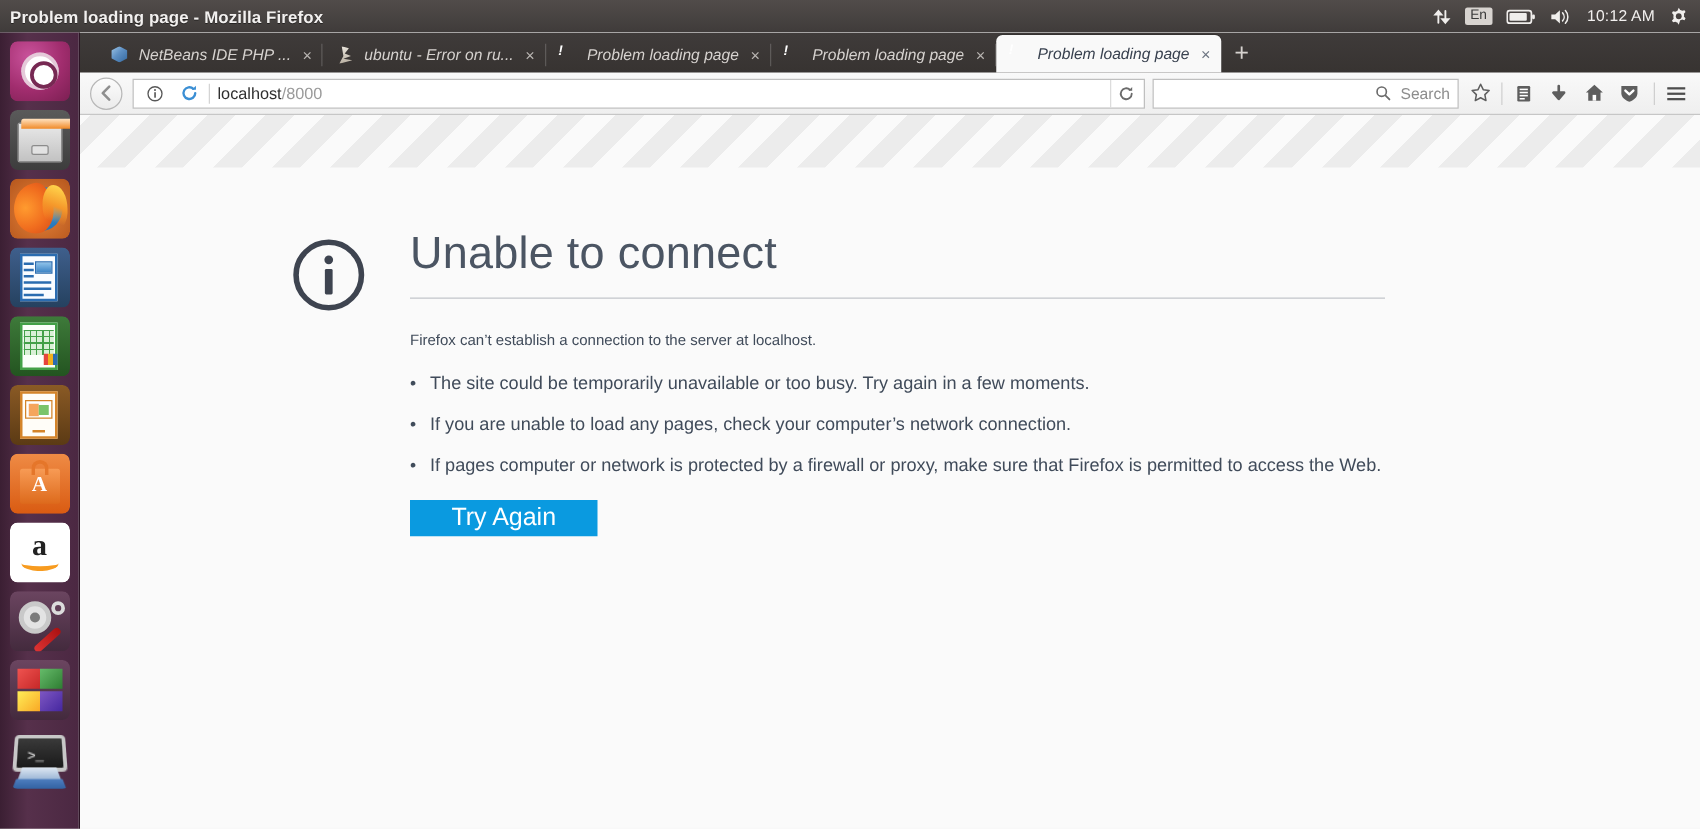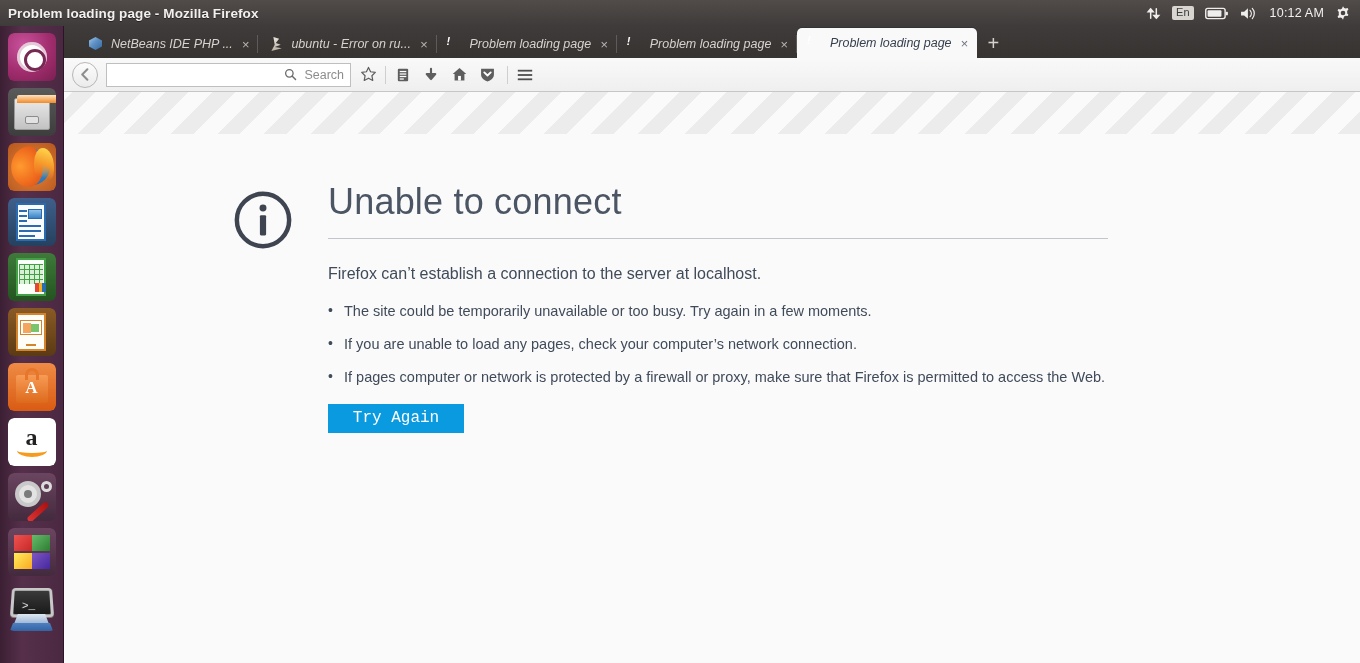--- a/index.html
+++ b/index.html
@@ -248,33 +248,33 @@
     max-width: 1100px;
   }
   #err-flex { display: flex; gap: 0; }
   #err-icon { flex: 0 0 96px; padding-top: 7px; }
   #err-body { flex: 1; max-width: 780px; }
   #err-title {
     font-size: 36px; font-weight: normal; color: #4b5563;
     letter-spacing: .2px; line-height: 1.1; margin-bottom: 16px;
   }
   #err-rule { height: 1px; background: #c2c5ca; margin: 0 0 26px 0; width: 780px; }
-  #err-intro { font-size: 16px; color: #404b5a; margin-bottom: 20px; }
+  #err-intro { font-size: 12px; color: #404b5a; margin-bottom: 20px; }
   #err-list { list-style: none; }
   #err-list li {
     position: relative; font-size: 14.5px; color: #404b5a;
     margin-bottom: 16px; padding-left: 16px; line-height: 1.18;
   }
   #err-list li::before {
     content: "•"; position: absolute; left: 0; top: -1px; color: #404b5a; font-size: 14px;
   }
   #try-again {
-    margin-top: 18px; width: 136px; height: 29px;
+    margin-top: 18px; width: 150px; height: 29px;
     background: #0a9ae0; color: #fff; border: none;
-    font-size: 16px; font-family: Liberation Mono, monospace;
+    font-size: 20px; font-family: Liberation Sans, sans-serif;
     display: flex; align-items: center; justify-content: center;
   }
 </style>
 </head>
 <body>
 
 <div id="top-panel">
   <div id="panel-title">Problem loading page - Mozilla Firefox</div>
   <div id="tray">
     <div class="tray-ico">
@@ -443,20 +443,42 @@
     <div id="newtab">+</div>
   </div>
 
   <div id="navbar">
     <div id="back-btn">
       <svg width="15" height="15" viewBox="0 0 16 16">
           <path d="M10 2.5L4.5 8l5.5 5.5" fill="none" stroke="#8e8e8e" stroke-width="2.2" stroke-linecap="round" stroke-linejoin="round"></path>
         </svg>
     </div>
 
+    <div id="urlbar">
+      <span class="navbtn">
+        <svg width="14" height="14" viewBox="0 0 16 16">
+            <circle cx="8" cy="8" r="6.4" fill="none" stroke="#585858" stroke-width="1.2"></circle>
+            <circle cx="8" cy="4.6" r=".95" fill="#585858"></circle>
+            <rect x="7.3" y="6.6" width="1.5" height="5" fill="#585858"></rect>
+          </svg>
+      </span>
+      <span class="navbtn">
+        <svg width="15" height="15" viewBox="0 0 16 16">
+            <path d="M13 8a5 5 0 1 1-1.6-3.7" fill="none" stroke="#3b8fd4" stroke-width="2" stroke-linecap="round"></path>
+            <path d="M13.6 1.6v3.6h-3.6z" fill="#3b8fd4"></path>
+          </svg>
+      </span>
+      <span id="url-text"><span>localhost</span><span class="dim">/8000</span></span>
+      <span id="url-reload">
+        <svg width="14" height="14" viewBox="0 0 16 16">
+            <path d="M13 8a5 5 0 1 1-1.6-3.7" fill="none" stroke="#6b6b6b" stroke-width="1.7" stroke-linecap="round"></path>
+            <path d="M13.4 1.8v3.4h-3.4z" fill="#6b6b6b"></path>
+          </svg>
+      </span>
+    </div>
 
     <div id="searchbar">
       <span class="navbtn" style="width:15px;height:15px">
         <svg width="13" height="13" viewBox="0 0 16 16">
             <circle cx="6.6" cy="6.6" r="4.6" fill="none" stroke="#6b6b6b" stroke-width="1.6"></circle>
             <path d="M10.2 10.2L14.2 14.2" stroke="#6b6b6b" stroke-width="1.8" stroke-linecap="round"></path>
           </svg>
       </span>
       <span id="search-ph">Search</span>
     </div>

